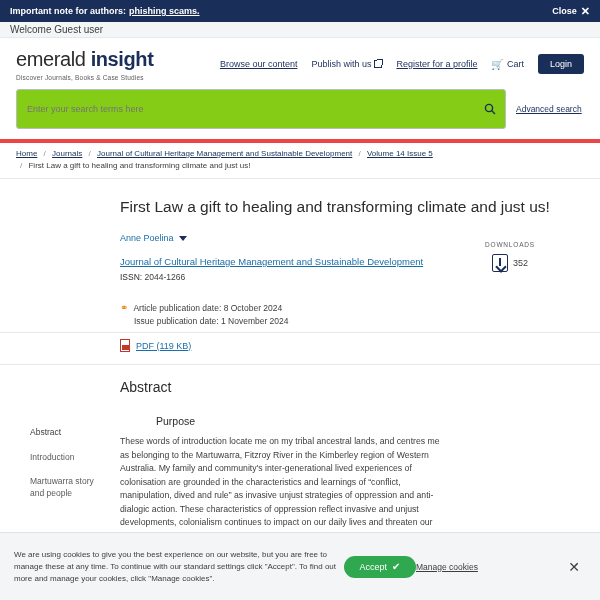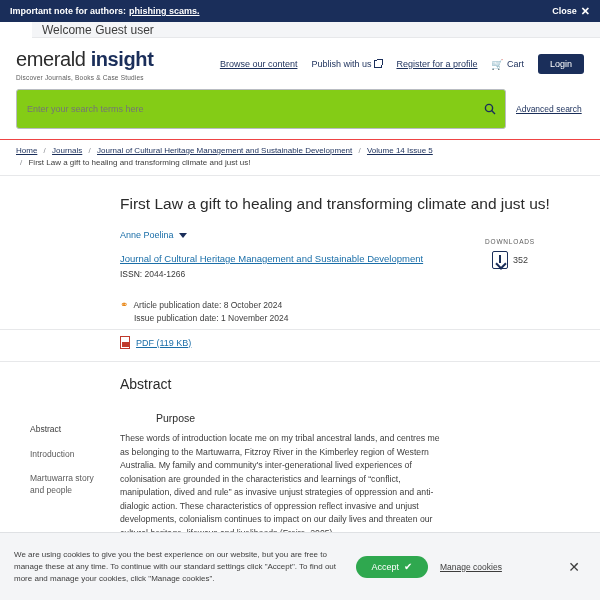--- a/index.html
+++ b/index.html
@@ -37,24 +37,23 @@
   }
   .alert-close .x { font-size: 11px; line-height: 1; }
 
   
   .welcome-strip {
     background: #f4f5f7;
     height: 16px;
     display: flex;
     align-items: center;
     padding: 0 10px;
-    font-size: 12px;
+    font-size: 10px;
     color: #3d3d3d;
     border-bottom: 1px solid #e7e8ea;
-    margin-left: 32px;
   }
 
   
   .header {
     background: #ffffff;
     padding: 10px 16px 6px 16px;
     display: flex;
     align-items: flex-start;
     gap: 24px;
   }
@@ -142,21 +141,21 @@
   }
   .search-icon-btn {
     width: 14px; height: 14px;
     border: none; background: transparent;
     padding: 0; display: flex; align-items: center; justify-content: center;
   }
   .adv-search { font-size: 8.5px; color: #1a2e5a; white-space: nowrap; }
 
   
   .breadcrumb-wrap {
-    border-top: 1px solid #ef4444;
+    border-top: 4px solid #ef4444;
     padding: 5px 16px 6px 16px;
     font-size: 8px;
     color: #1a2e5a;
     line-height: 1.5;
   }
   .breadcrumb-wrap .sep { color: #8a8d93; margin: 0 4px; }
   .breadcrumb-wrap .current { color: #3d3d3d; }
 
   
   .title-block {
@@ -313,21 +312,20 @@
   
   .cookie-banner {
     position: absolute;
     left: 0; right: 0; bottom: 0;
     height: 68px;
     background: #f4f5f7;
     border-top: 1px solid #dfe1e4;
     display: flex;
     align-items: center;
     padding: 0 14px;
-    gap: 12px;
   }
   .cookie-text {
     font-size: 8px;
     color: #3d3d3d;
     line-height: 1.5;
     flex: 0 1 330px;
   }
   .accept-btn {
     background: #2fa84f;
     color: #ffffff;

